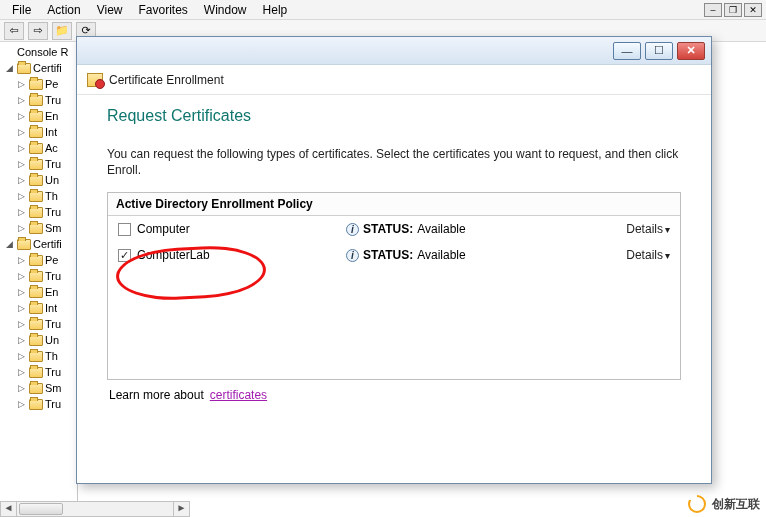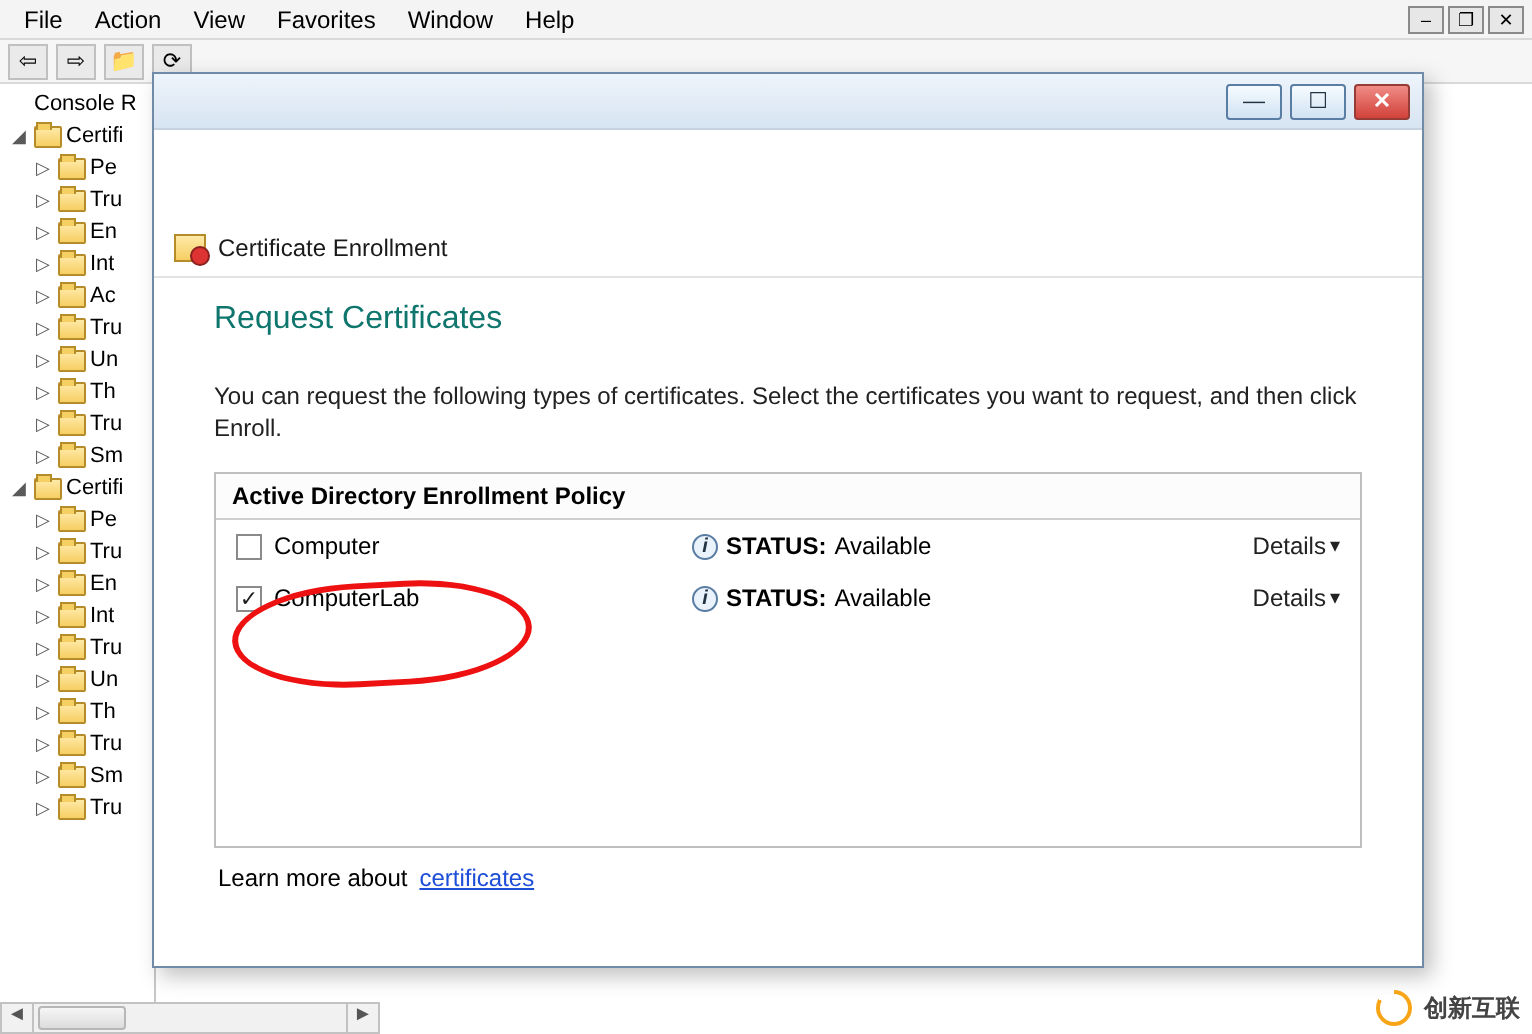--- a/index.html
+++ b/index.html
@@ -91,21 +91,21 @@
   }
   .winbtn {
     width:28px; height:18px; border:1px solid #5a7da4; border-radius:2px;
     display:flex; align-items:center; justify-content:center;
     font-size:11px; color:#234; background:linear-gradient(#f6fbff,#d1e2f2);
   }
   .winbtn.close { background:linear-gradient(#f08b86,#d1423a); color:#fff; border-color:#963b36; font-weight:bold;}
   .dlg-header {
     height:30px; display:flex; align-items:center; gap:6px;
     padding:0 10px; border-bottom:1px solid #e3e3e3;
-    color:#1a1a1a; font-size:12px;margin-top:44px;
+    color:#1a1a1a; font-size:12px;
   }
   .cert-ico {
     width:16px; height:14px;
     background: linear-gradient(#ffe9a8,#f6cf63);
     border:1px solid #b68b2a; position:relative;
   }
   .cert-ico::after{
     content:""; position:absolute; right:-3px; bottom:-3px;
     width:8px; height:8px; border-radius:50%;
     background:#d33; border:1px solid #8b1f1f;
@@ -141,21 +141,21 @@
   }
   .chev { font-size:10px; }
   .annot {
     position:absolute; border:3px solid #e11; border-radius:50%/60%;
     width:150px; height:52px; left:8px; top:54px;
     transform: rotate(-3deg);
     pointer-events:none;
   }
   .belowbox { padding:8px 2px 0 2px; }
   .belowbox .row { display:flex; align-items:center; gap:6px; margin-bottom:2px;}
-  a.certlink { color:#1d4ed8; }
+  a.certlink { color:#a21caf; }
   .dlg-footer {
     height:44px; display:flex; align-items:center; justify-content:flex-end;
     gap:10px; padding:0 22px; border-top:1px solid transparent;
   }
   .btn {
     min-width:72px; height:24px; padding:0 12px;
     border:1px solid #8a98a8; border-radius:3px;
     background:linear-gradient(#fefefe,#e4e9ef);
     font-size:12px; cursor:pointer;
   }

